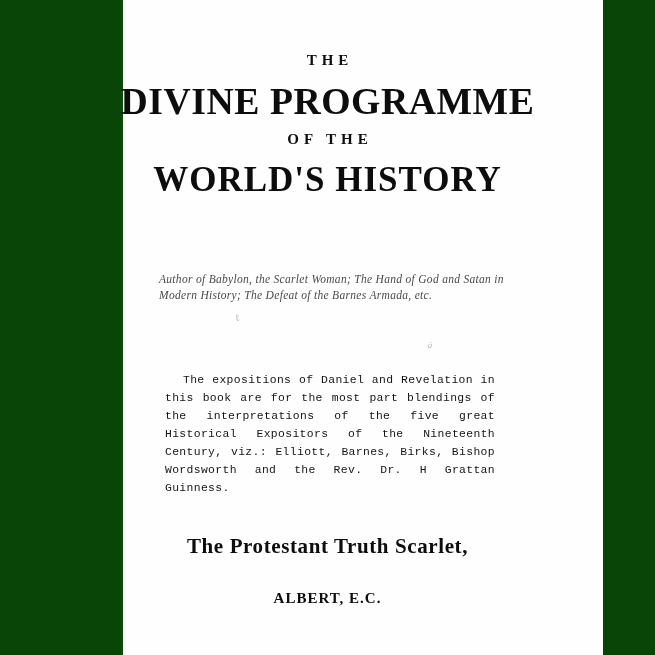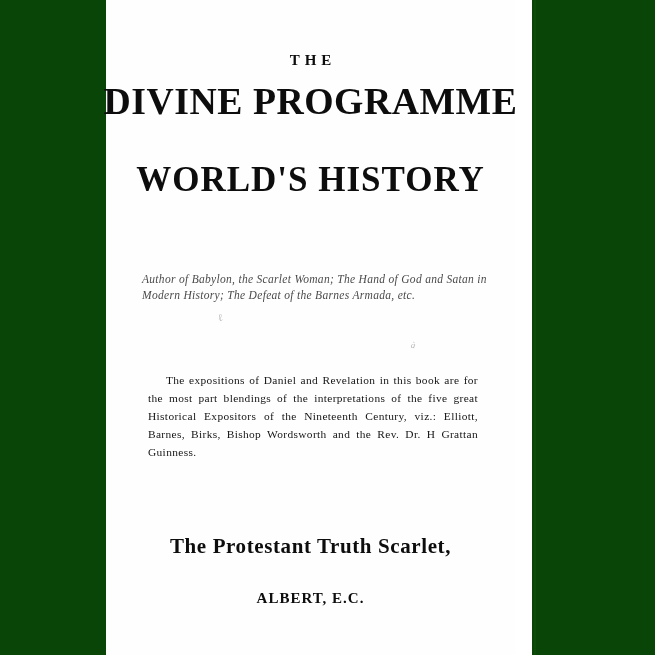--- a/index.html
+++ b/index.html
@@ -39,23 +39,23 @@
     width: 2px;
     background: #0d5209;
     opacity: .55;
   }
   .band-seam.l { left: 121px; }
   .band-seam.r { left: 534px; }
 
   
   #leaf {
     position: absolute;
-    left: 106px;
+    left: 123px;
     top: 0;
-    width: 409px;
+    width: 480px;
     height: 655px;
     background: #fefefe;
     box-sizing: border-box;
   }
 
   .txt {
     position: absolute;
     left: 0;
     width: 409px;
     text-align: center;
@@ -132,21 +132,21 @@
   #smudge-b { left: 305px; top: 340px; transform: rotate(8deg); font-size: 9px; }
 
   
   #blurb {
     position: absolute;
     left: 42px;
     top: 371px;
     width: 330px;
     text-align: justify;
     text-align-last: left;
-    font-family: Liberation Serif, serif;
+    font-family: Liberation Mono, monospace;
     font-size: 11.4px;
     line-height: 18px;
     color: #141414;
     letter-spacing: .35px;
     text-indent: 18px;
   }
 
   
   #line-price {
     top: 479px;
@@ -183,20 +183,21 @@
   <div class="band right"></div>
   <div class="band-seam l"></div>
   <div class="band-seam r"></div>
 
   <div id="leaf">
 
     <div class="txt slab" id="line-the">THE</div>
 
     <div class="txt slab" id="line-divine-programme">DIVINE PROGRAMME</div>
 
+    <div class="txt slab" id="line-of-the">OF THE</div>
 
     <div class="txt slab" id="line-worlds-history">WORLD'S HISTORY</div>
 
 
 
     <div id="credits">
       <span>Author of </span><span class="ttl">Babylon, the Scarlet Woman</span><span>; </span><span class="ttl">The Hand of God and Satan in Modern History</span><span>; </span><span class="ttl">The Defeat of the Barnes Armada</span><span>, etc.</span>
     </div>
 
     <div class="smudge" id="smudge-a">ℓ</div>

